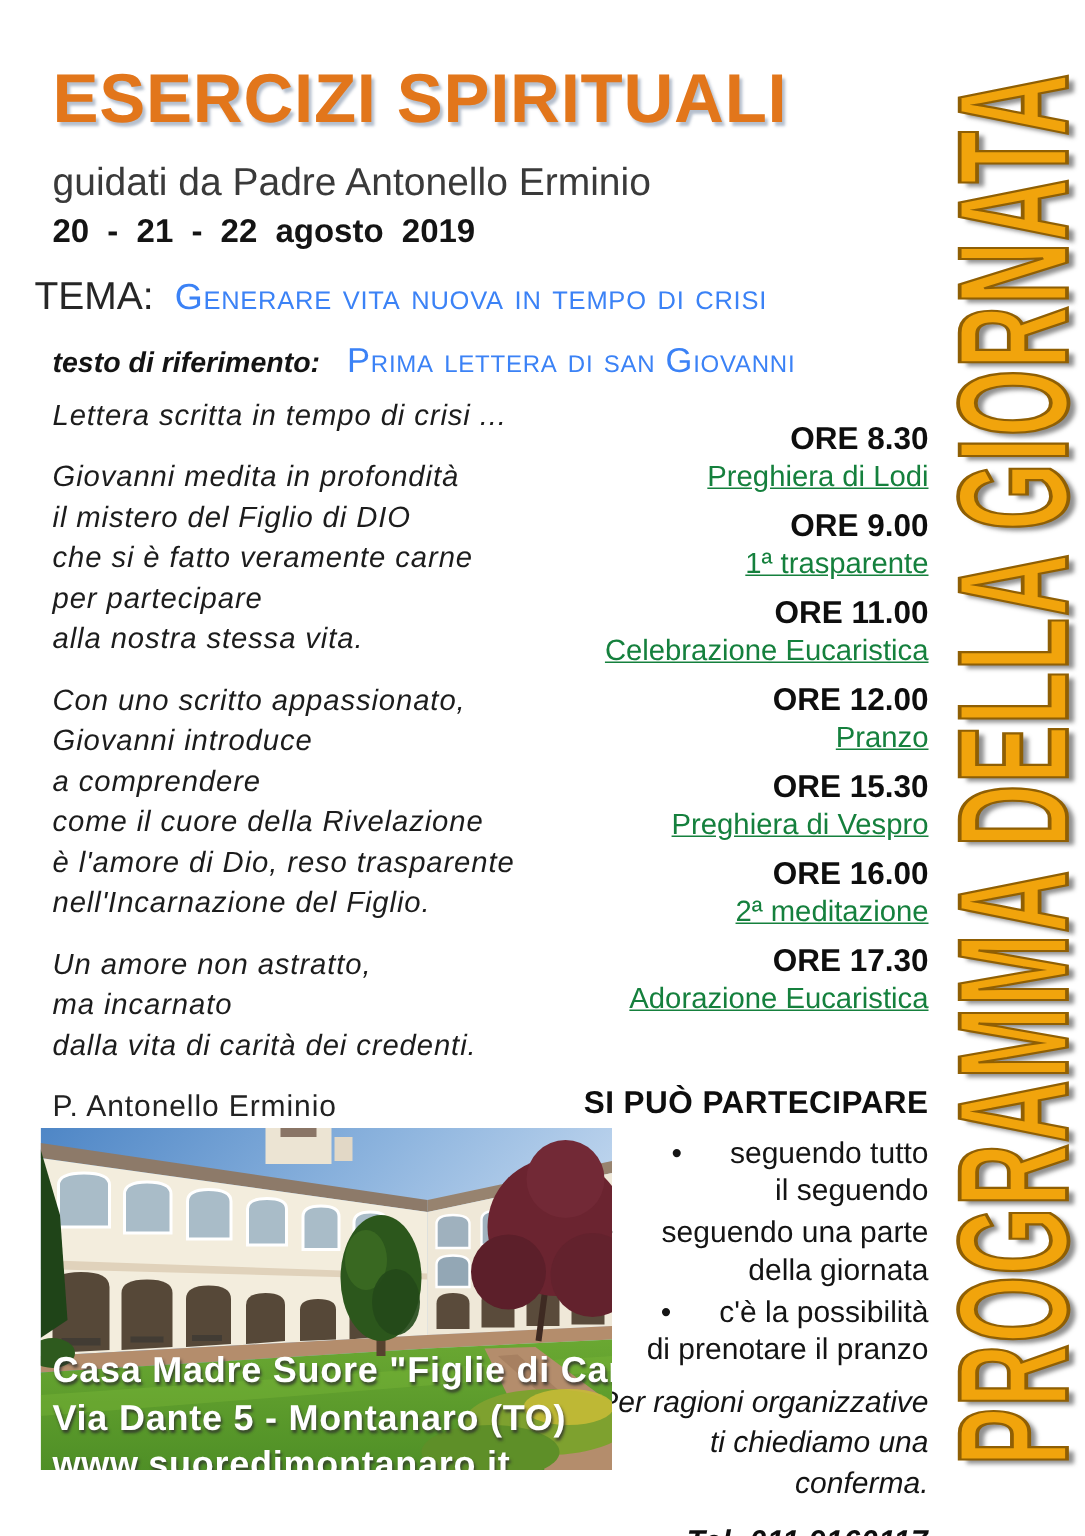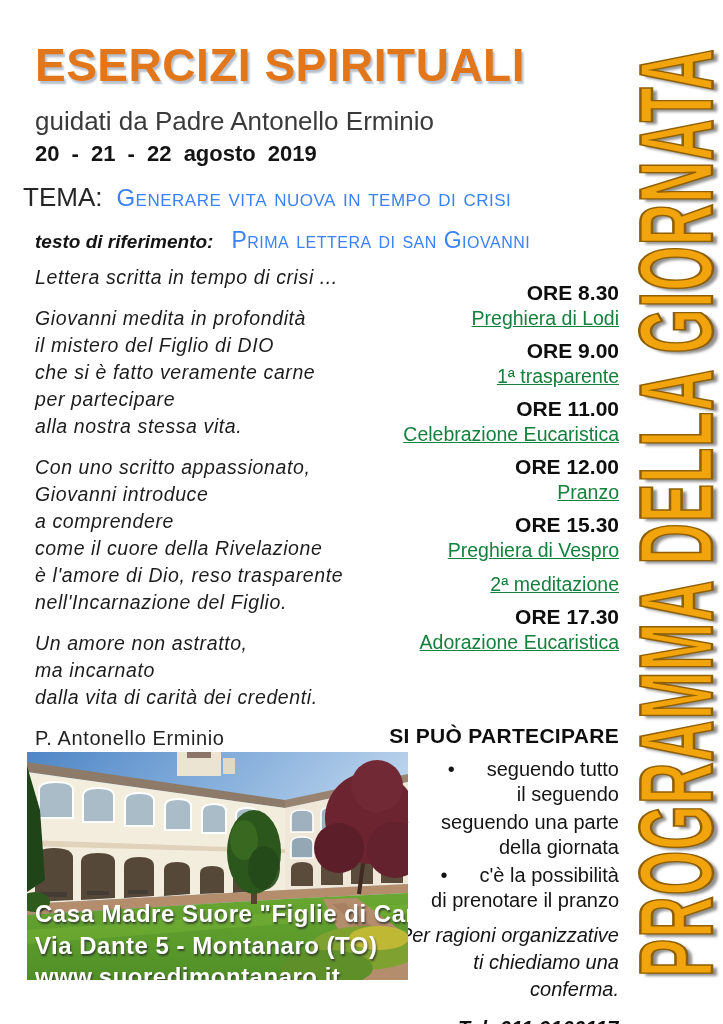--- a/index.html
+++ b/index.html
@@ -121,20 +121,21 @@
     </div>
     <div class="sch-item">
       <div class="sch-time">ORE 12.00</div>
       <div class="sch-activity">Pranzo</div>
     </div>
     <div class="sch-item">
       <div class="sch-time">ORE 15.30</div>
       <div class="sch-activity">Preghiera di Vespro</div>
     </div>
     <div class="sch-item">
+      <div class="sch-time">ORE 16.00</div>
       <div class="sch-activity">2ª meditazione</div>
     </div>
     <div class="sch-item">
       <div class="sch-time">ORE 17.30</div>
       <div class="sch-activity">Adorazione Eucaristica</div>
     </div>
   </div>
 
   <div class="participation">
     <div class="part-heading">SI PUÒ PARTECIPARE</div>

